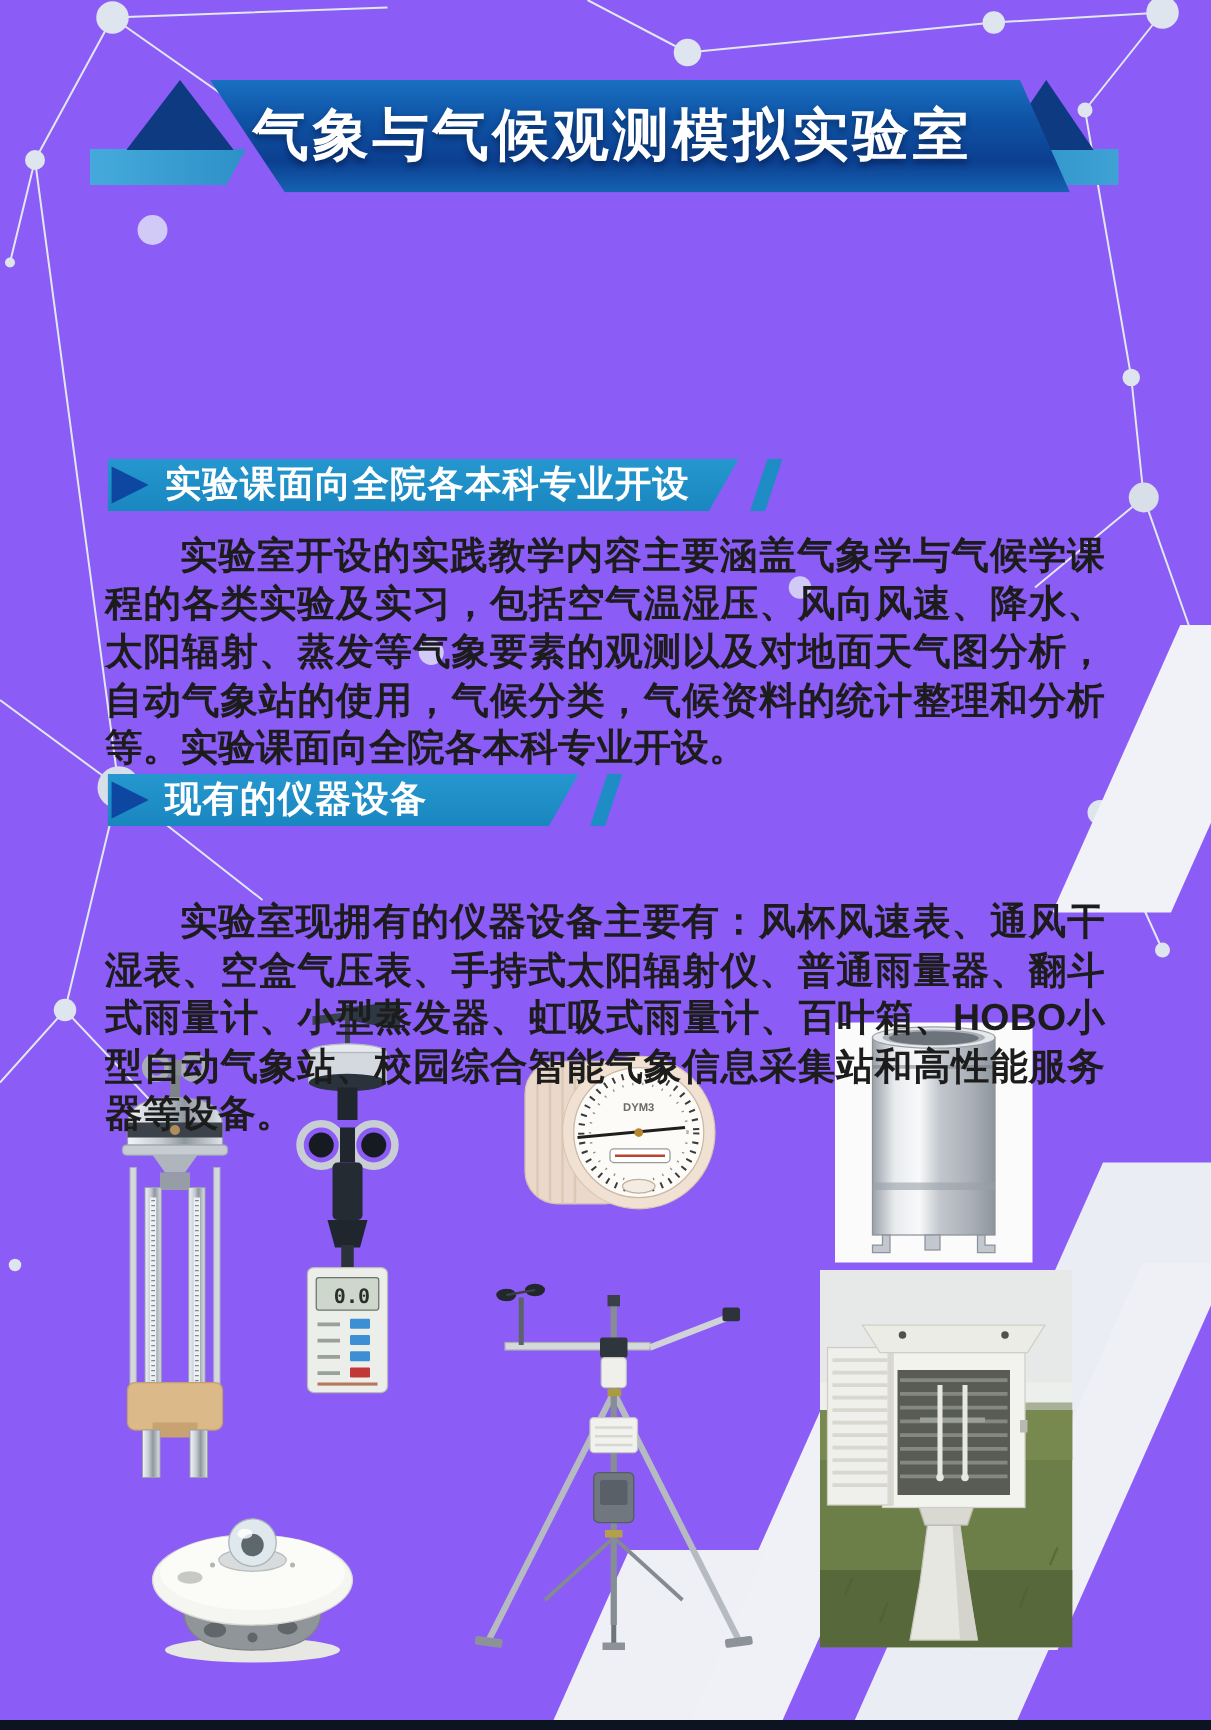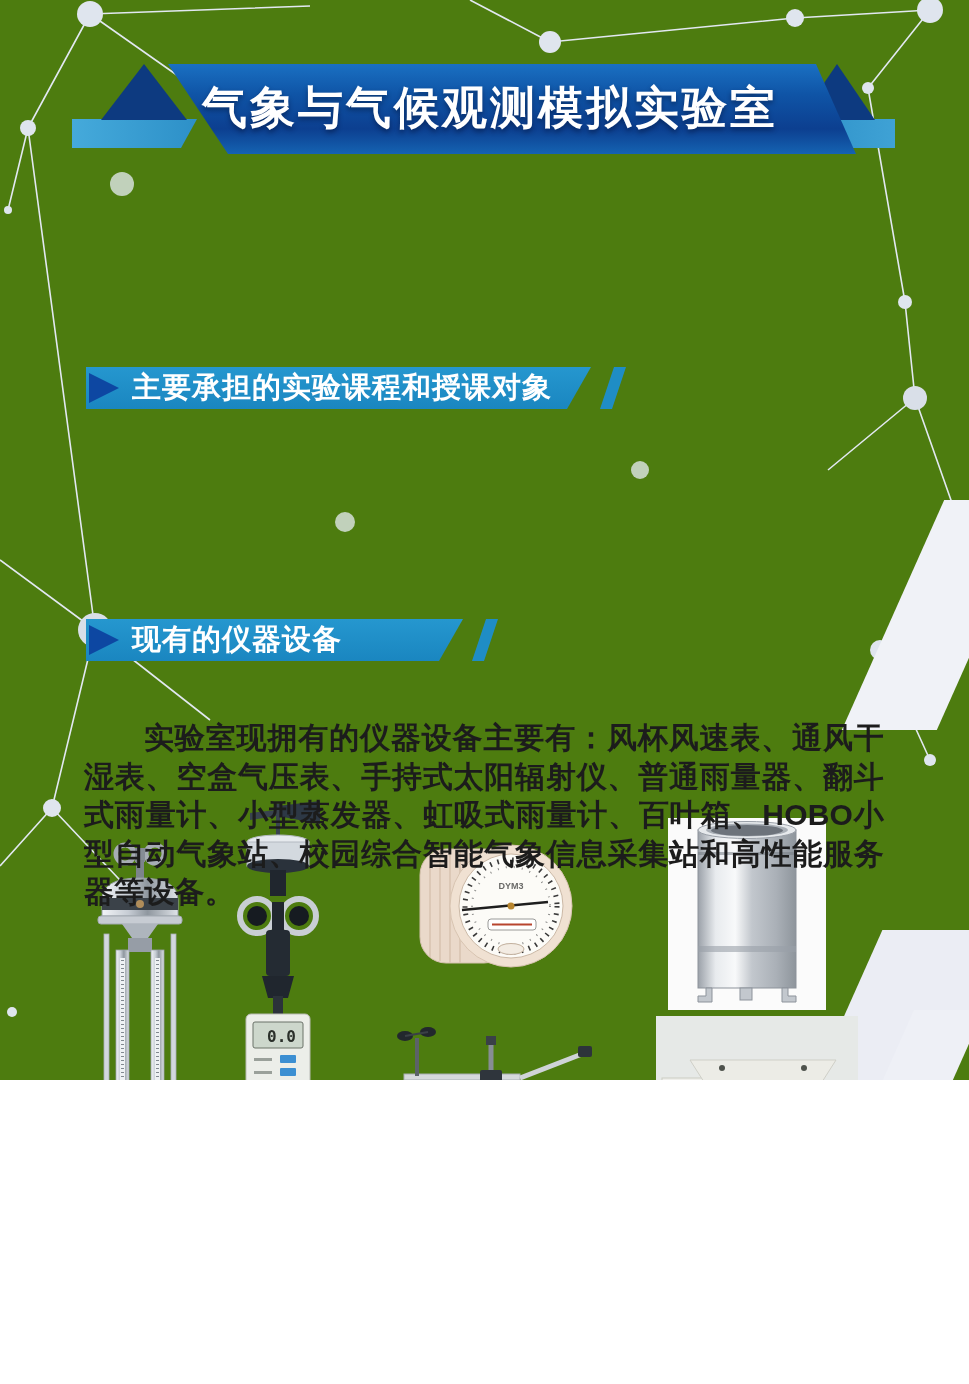--- a/index.html
+++ b/index.html
@@ -1,16 +1,16 @@
 <!DOCTYPE html>
 <html><head>
 <meta charset="utf-8">
 <style>
   html,body{margin:0;padding:0;background:#ffffff;}
-  .page{position:relative;width:969px;height:1080px;background:#4d7c0f;overflow:hidden;
+  .page{position:relative;width:969px;height:1384px;background:#8b5cf6;overflow:hidden;
         font-family:"Liberation Sans",sans-serif;}
   
   .bg-net{position:absolute;left:0;top:0;z-index:0;}
   .band{position:absolute;z-index:0;transform:skewX(-24deg);}
   .b1{left:780px;top:930px;width:130px;height:460px;background:#ebedf4;}
   .b2{left:600px;top:1120px;width:80px;height:270px;background:#f0f1f7;}
   .b3{left:470px;top:1240px;width:110px;height:150px;background:#eef0f6;}
   .b4{left:893px;top:500px;width:95px;height:230px;background:#f0f2f7;}
   .b5{left:845px;top:1010px;width:70px;height:310px;background:#eef0f6;}
   
@@ -113,24 +113,25 @@
     <div class="banner-main"></div>
     <div class="tri-l"></div>
     <div class="tri-r"></div>
     <div class="banner-title">气象与气候观测模拟实验室</div>
   </div>
 
 
   <div class="sec-header h1">
     <div class="sec-main">
       <span class="sec-tri"></span>
-      <span class="sec-text">主要承担的实验课程和授课对象</span>
+      <span class="sec-text">实验课面向全院各本科专业开设</span>
     </div>
     <div class="sec-sliver"></div>
   </div>
+  <p class="para p2">实验室开设的实践教学内容主要涵盖气象学与气候学课程的各类实验及实习，包括空气温湿压、风向风速、降水、太阳辐射、蒸发等气象要素的观测以及对地面天气图分析，自动气象站的使用，气候分类，气候资料的统计整理和分析等。实验课面向全院各本科专业开设。</p>
 
   <div class="sec-header h2">
     <div class="sec-main">
       <span class="sec-tri"></span>
       <span class="sec-text">现有的仪器设备</span>
     </div>
     <div class="sec-sliver"></div>
   </div>
   <p class="para p3">实验室现拥有的仪器设备主要有：风杯风速表、通风干湿表、空盒气压表、手持式太阳辐射仪、普通雨量器、翻斗式雨量计、小型蒸发器、虹吸式雨量计、百叶箱、HOBO小型自动气象站、校园综合智能气象信息采集站和高性能服务器等设备。</p>
 

